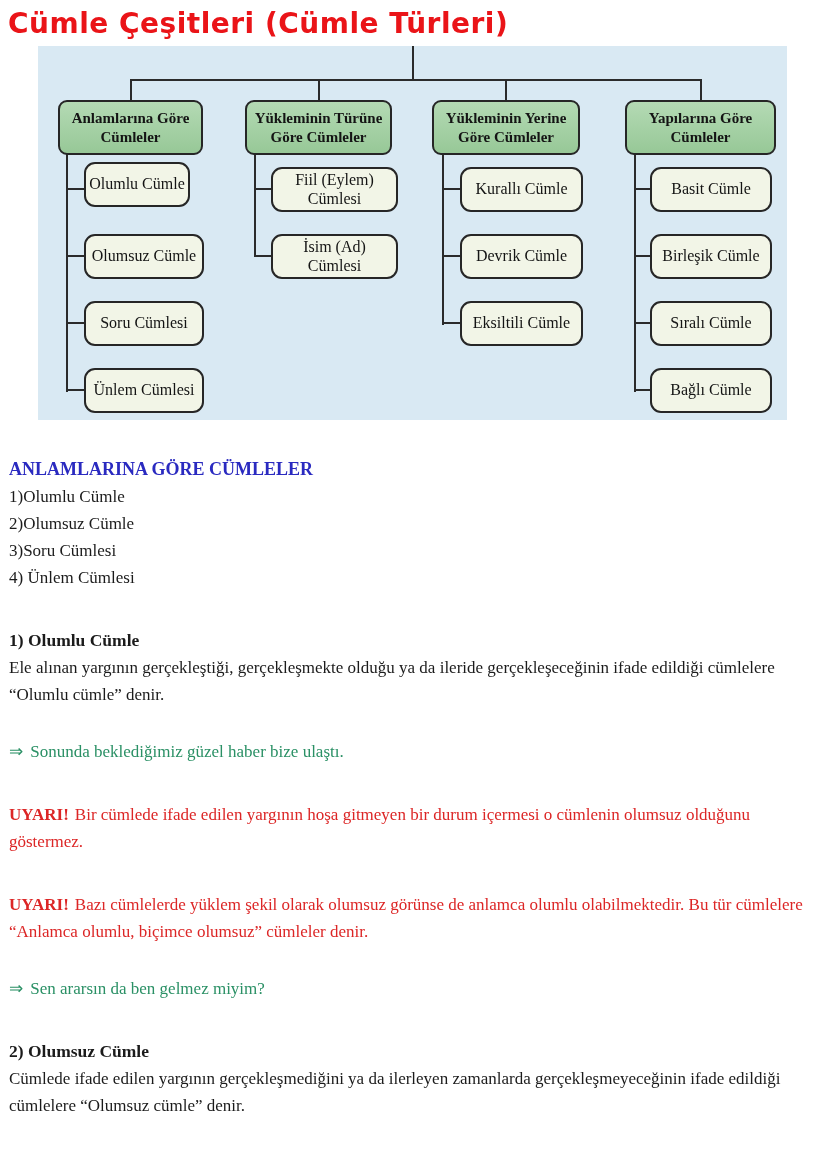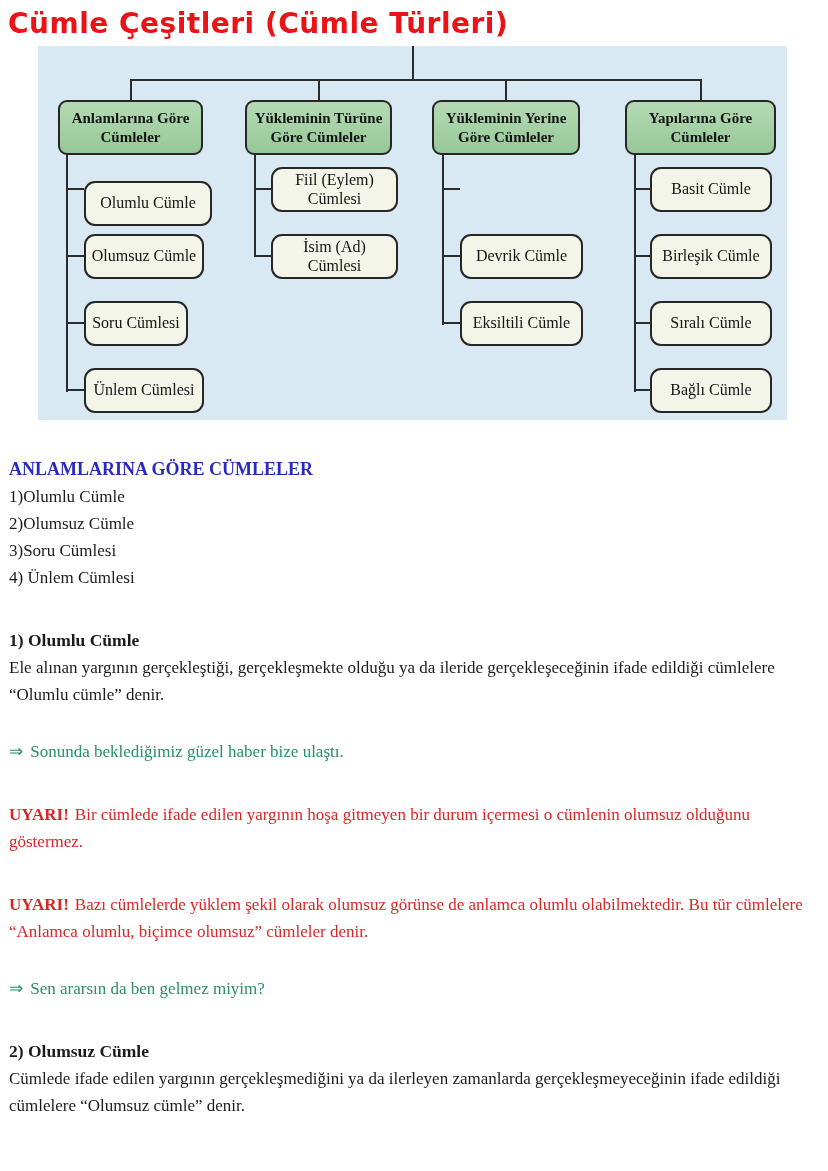--- a/index.html
+++ b/index.html
@@ -79,28 +79,29 @@
   <i class="ln h" style="left:596px;top:142px;width:16px"></i>
   <i class="ln h" style="left:596px;top:209px;width:16px"></i>
   <i class="ln h" style="left:596px;top:276px;width:16px"></i>
   <i class="ln h" style="left:596px;top:343px;width:16px"></i>
 
   <div class="pbox" style="left:20px;width:145px">Anlamlarına Göre Cümleler</div>
   <div class="pbox" style="left:207px;width:147px">Yükleminin Türüne Göre Cümleler</div>
   <div class="pbox" style="left:394px;width:148px">Yükleminin Yerine Göre Cümleler</div>
   <div class="pbox" style="left:587px;width:151px">Yapılarına Göre Cümleler</div>
 
-  <div class="cbox" style="left:46px;top:135px;width:128px">Olumlu Cümle</div>
+  <div class="cbox" style="left:46px;top:116px;width:106px">Olumlu Cümle</div>
   <div class="cbox" style="left:46px;top:188px;width:120px">Olumsuz Cümle</div>
-  <div class="cbox" style="left:46px;top:255px;width:104px">Soru Cümlesi</div>
+  <div class="cbox" style="left:46px;top:255px;width:120px">Soru Cümlesi</div>
   <div class="cbox" style="left:46px;top:322px;width:120px">Ünlem Cümlesi</div>
 
   <div class="cbox" style="left:233px;top:121px;width:127px">Fiil (Eylem) Cümlesi</div>
   <div class="cbox" style="left:233px;top:188px;width:127px">İsim (Ad) Cümlesi</div>
 
+  <div class="cbox" style="left:422px;top:121px;width:123px">Kurallı Cümle</div>
   <div class="cbox" style="left:422px;top:188px;width:123px">Devrik Cümle</div>
   <div class="cbox" style="left:422px;top:255px;width:123px">Eksiltili Cümle</div>
 
   <div class="cbox" style="left:612px;top:121px;width:122px">Basit Cümle</div>
   <div class="cbox" style="left:612px;top:188px;width:122px">Birleşik Cümle</div>
   <div class="cbox" style="left:612px;top:255px;width:122px">Sıralı Cümle</div>
   <div class="cbox" style="left:612px;top:322px;width:122px">Bağlı Cümle</div>
 </div>
 
 <div class="content">

